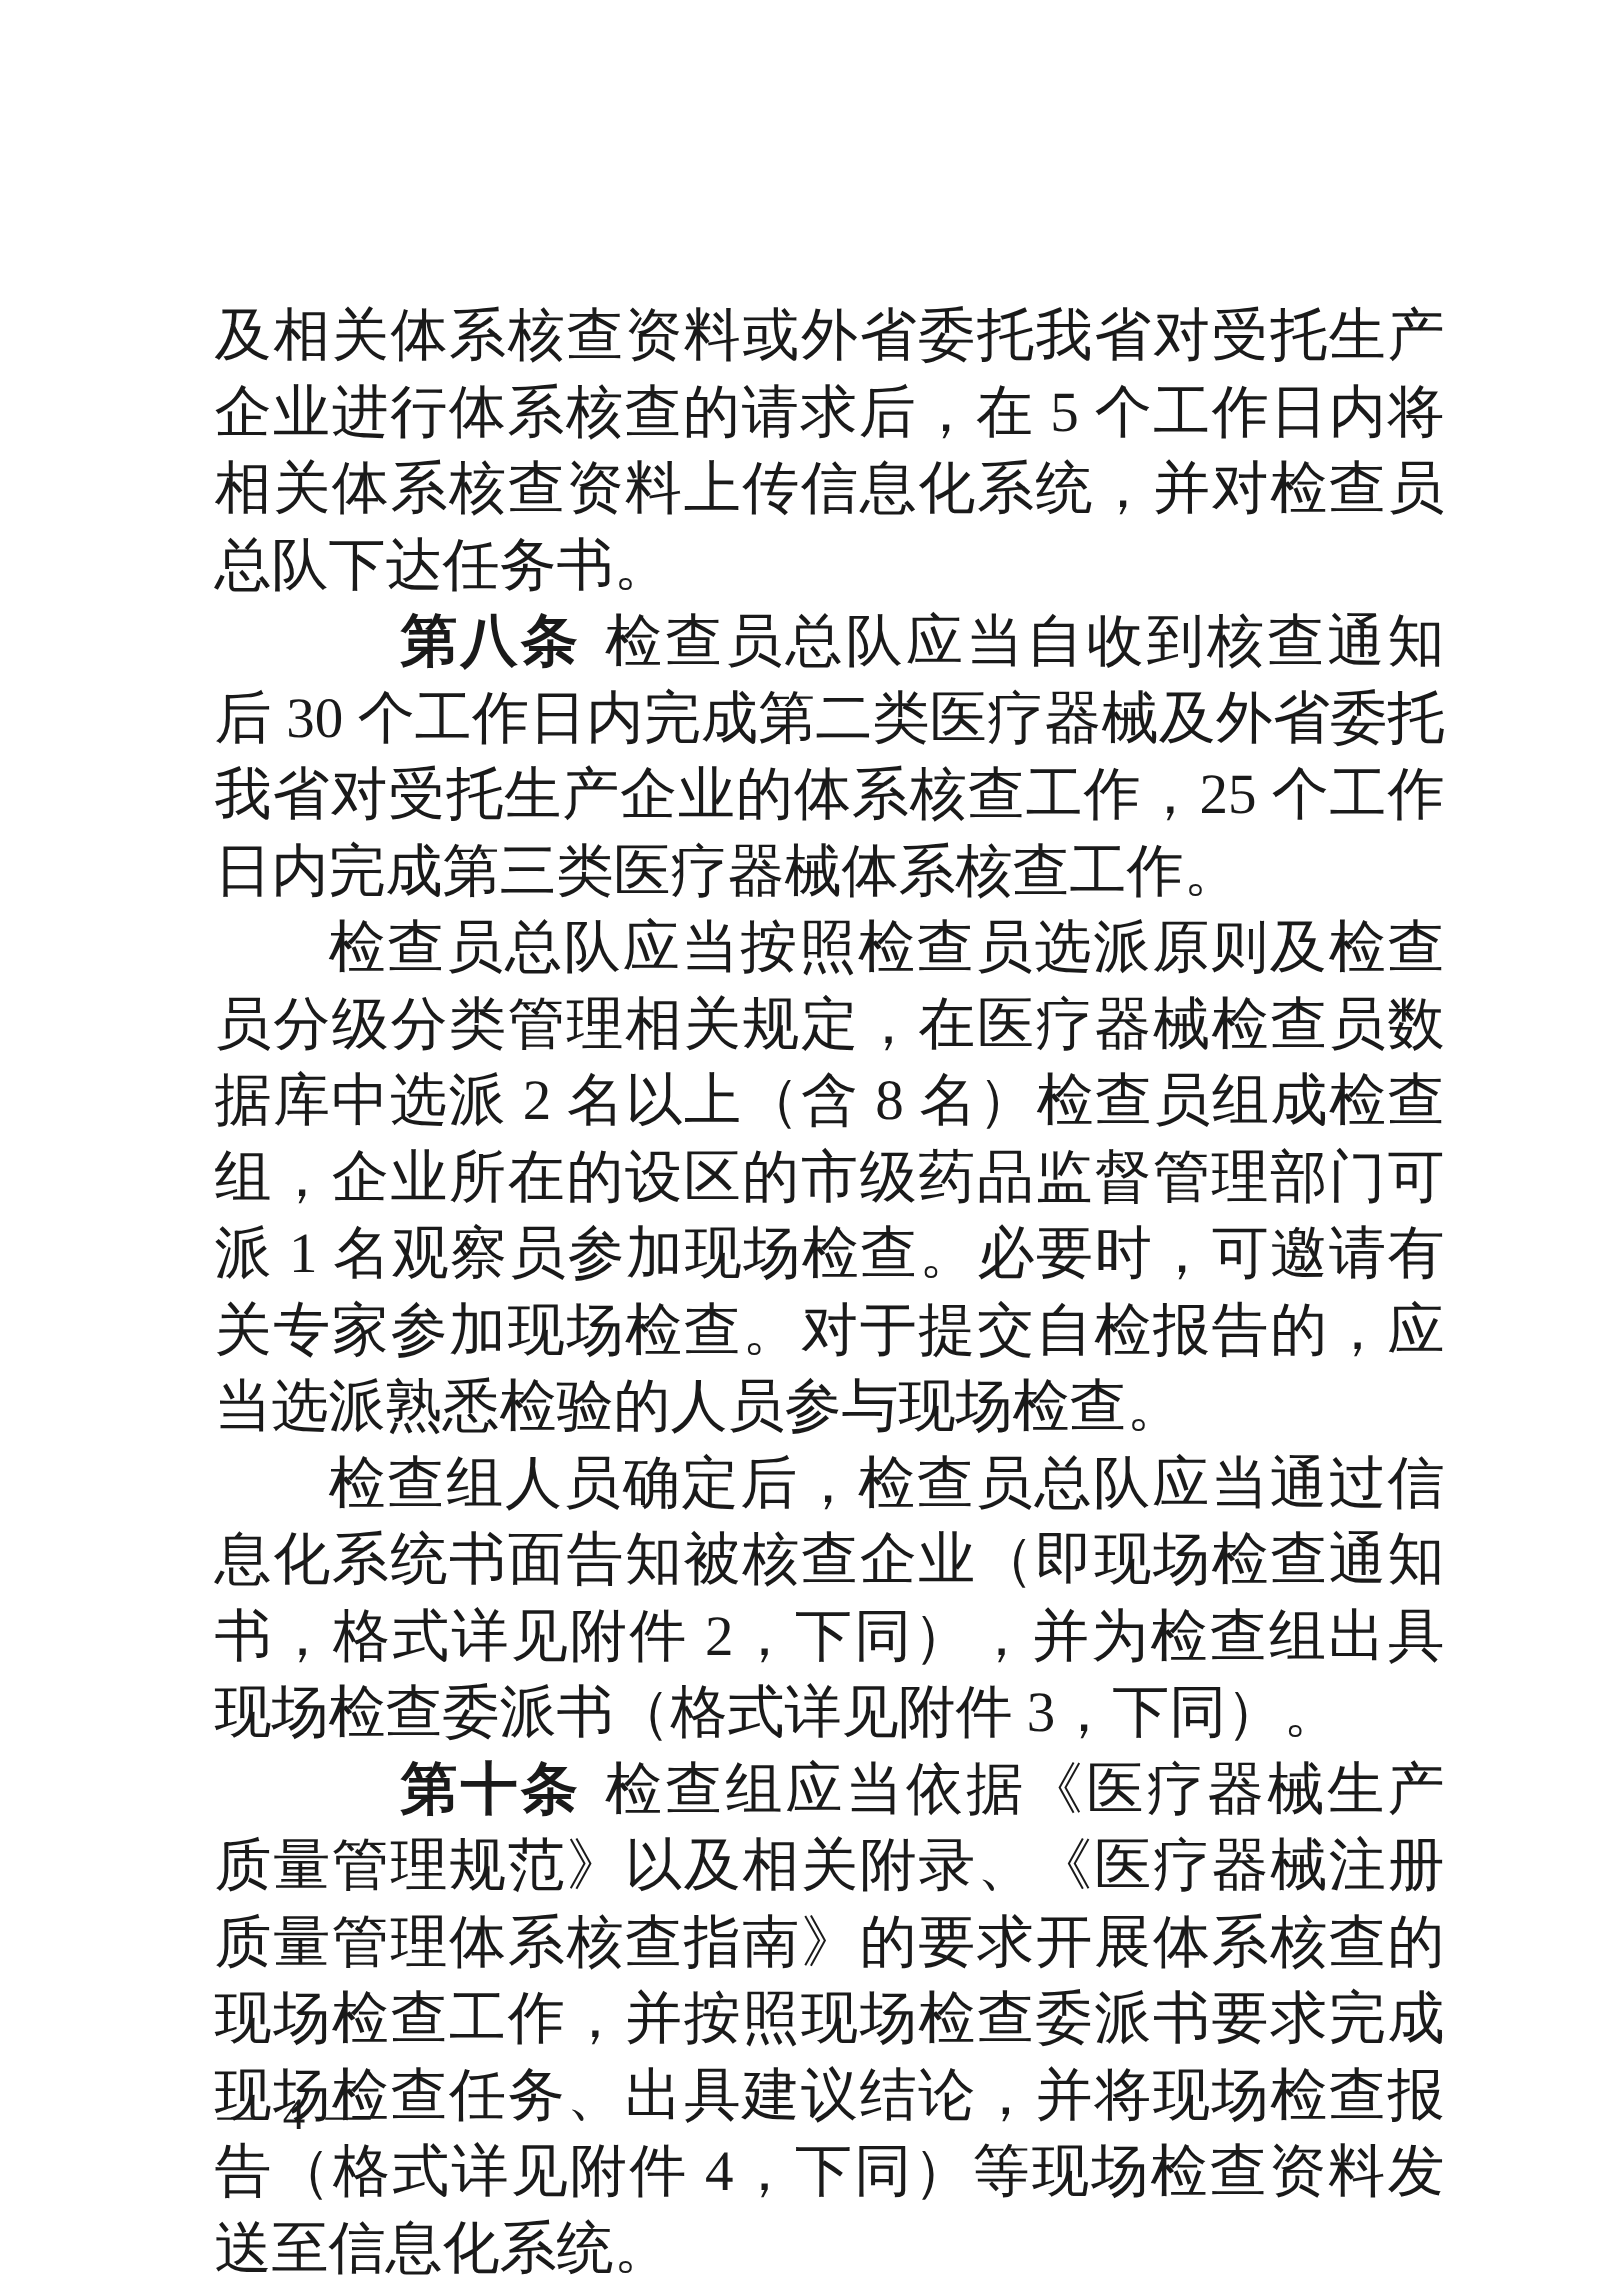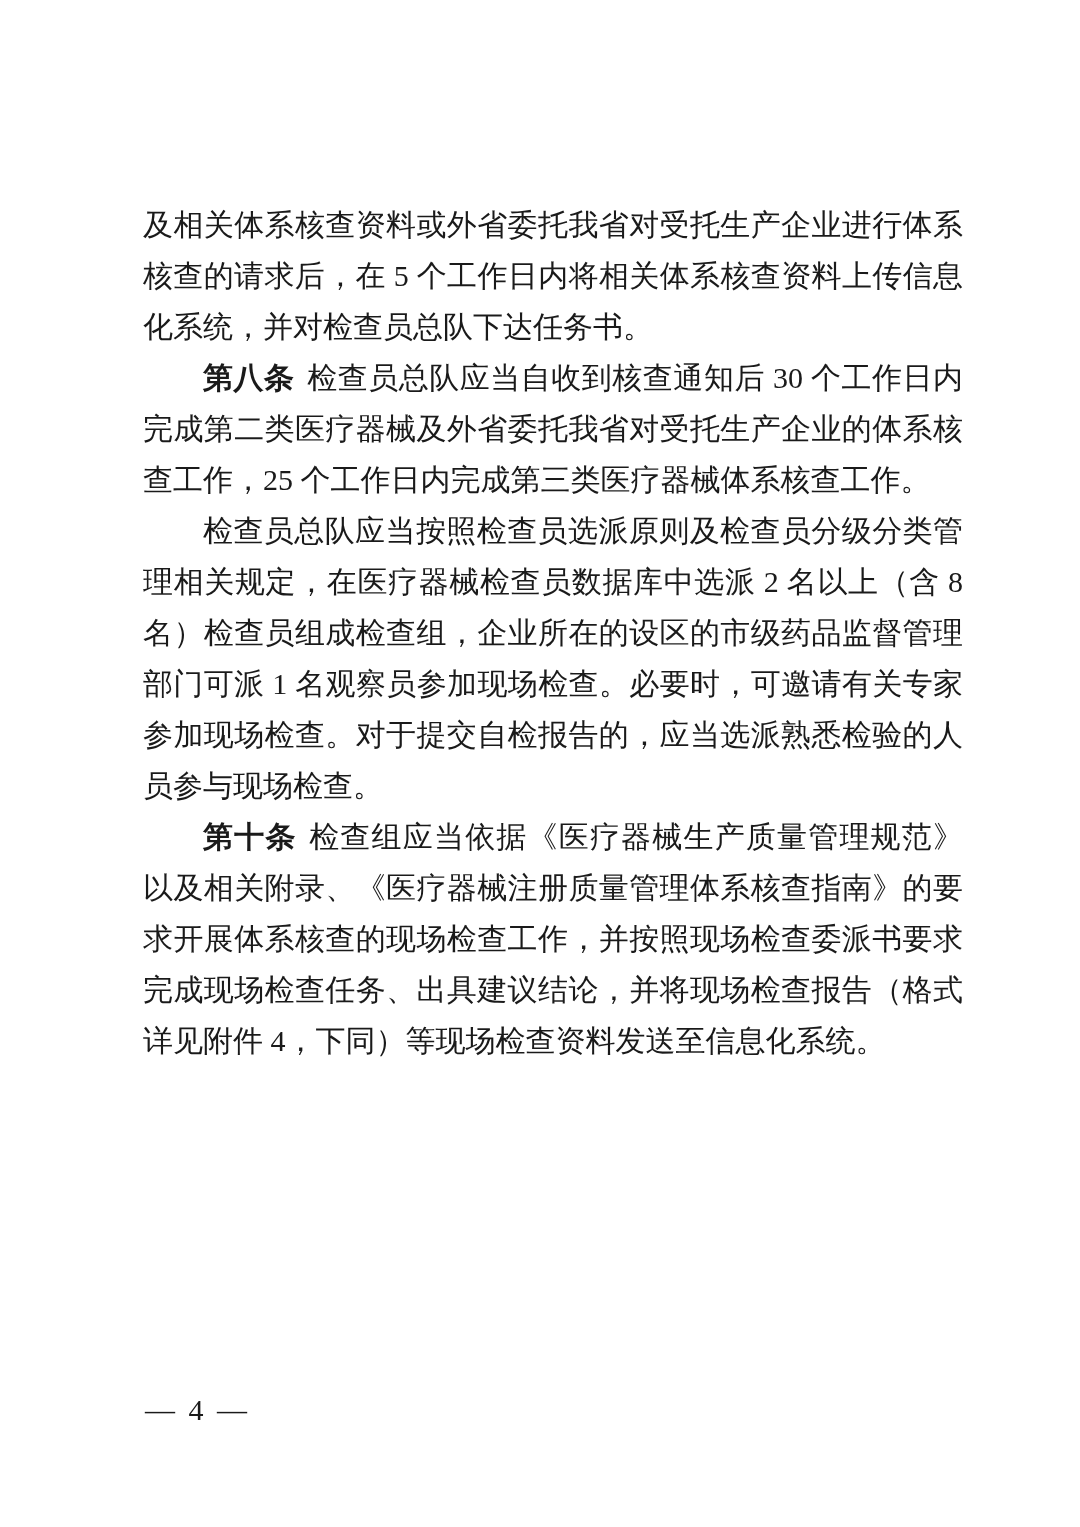--- a/index.html
+++ b/index.html
@@ -17,51 +17,53 @@
     color: #1a1a1a;
   }
   .doc-body {
     position: absolute;
     left: 143px;
     top: 199px;
     width: 820px;
   }
   .doc-body p {
     margin: 0;
-    font-size: 30px;
+    font-size: 38px;
     line-height: 51px;
     text-align: justify;
     text-justify: inter-character;
     text-indent: 2em;
     word-break: break-all;
   }
   .doc-body p.no-indent {
     text-indent: 0;
   }
   .term {
     font-weight: 700;
     font-family: "Liberation Sans", "DejaVu Sans", sans-serif;
     margin-right: 0.42em;
+    margin-left: 48px;
   }
   .page-footer {
     position: absolute;
     left: 145px;
     top: 1392px;
     font-size: 30px;
     line-height: 36px;
     letter-spacing: 3px;
     color: #1a1a1a;
   }
 </style>
 </head>
 <body>
 
 <div class="page">
   <main class="doc-body">
       <p class="no-indent">及相关体系核查资料或外省委托我省对受托生产企业进行体系核查的请求后，在 5 个工作日内将相关体系核查资料上传信息化系统，并对检查员总队下达任务书。</p>
       <p><span class="term">第八条</span>检查员总队应当自收到核查通知后 30 个工作日内完成第二类医疗器械及外省委托我省对受托生产企业的体系核查工作，25 个工作日内完成第三类医疗器械体系核查工作。</p>
       <p>检查员总队应当按照检查员选派原则及检查员分级分类管理相关规定，在医疗器械检查员数据库中选派 2 名以上（含 8 名）检查员组成检查组，企业所在的设区的市级药品监督管理部门可派 1 名观察员参加现场检查。必要时，可邀请有关专家参加现场检查。对于提交自检报告的，应当选派熟悉检验的人员参与现场检查。</p>
+      <p>检查组人员确定后，检查员总队应当通过信息化系统书面告知被核查企业（即现场检查通知书，格式详见附件 2，下同），并为检查组出具现场检查委派书（格式详见附件 3，下同）。</p>
       <p><span class="term">第十条</span>检查组应当依据《医疗器械生产质量管理规范》以及相关附录、《医疗器械注册质量管理体系核查指南》的要求开展体系核查的现场检查工作，并按照现场检查委派书要求完成现场检查任务、出具建议结论，并将现场检查报告（格式详见附件 4，下同）等现场检查资料发送至信息化系统。</p>
     </main>
   <footer class="page-footer">
     <span>— 4 —</span>
   </footer>
 </div>
 
 </body></html>

